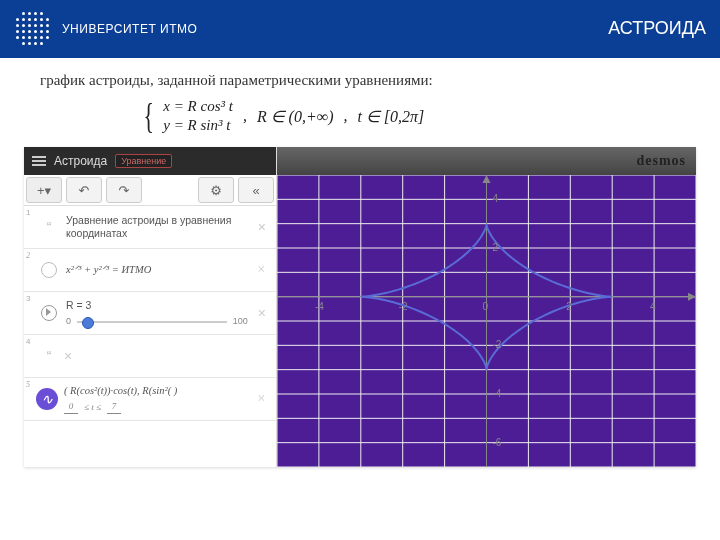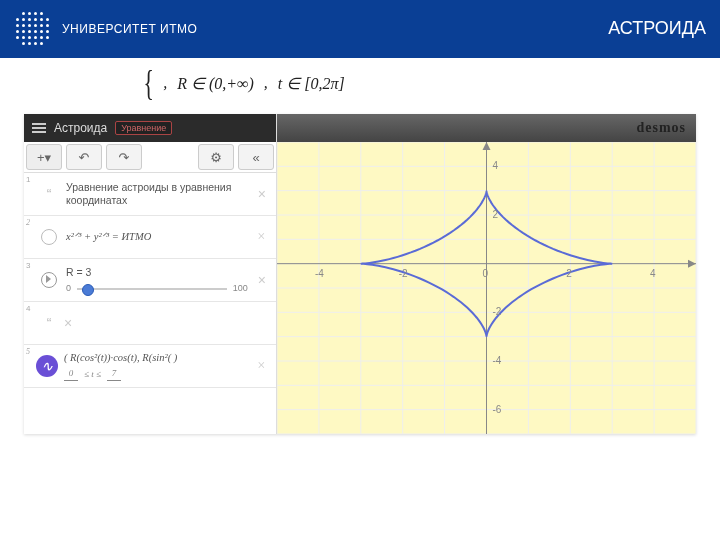--- a/index.html
+++ b/index.html
@@ -37,21 +37,21 @@
   .row .kind{width:22px;display:flex;align-items:center;justify-content:center;color:#bbb;font-size:14px;margin-left:8px}
   .row .body{flex:1;padding:0 6px;color:#555;font-size:10.5px;line-height:1.25}
   .row .x{color:#ccc;font-size:14px;padding:0 4px}
   .row.math{font-family:Georgia,'Times New Roman',serif;font-style:italic;font-size:13px}
   .slider{display:flex;align-items:center;gap:6px;margin-top:4px;font-size:9px;color:#888}
   .slider .track{flex:1;height:2px;background:#ccc;position:relative}
   .slider .knob{position:absolute;top:-4px;width:10px;height:10px;border-radius:50%;background:#4a7bd6;border:1px solid #2a5bb6}
   .wave{width:22px;height:22px;border-radius:50%;background:#6a4fd6;color:#fff;display:flex;align-items:center;justify-content:center;font-size:14px;margin-left:6px}
 
   
-  .graph{flex:1;position:relative;background:#fef9c3}
+  .graph{flex:1;position:relative;background:#4c1d95}
   .desmos-top{height:28px;background:linear-gradient(#666,#444);color:#222;display:flex;align-items:center;justify-content:flex-end;padding-right:10px;font-family:Georgia,serif;font-size:14px;letter-spacing:1px;font-weight:bold}
   .plot{position:absolute;top:28px;left:0;right:0;bottom:0}
   .tick{position:absolute;font-size:10px;color:#888}
 
 </style>
 </head>
 <body>
 <div id="stage">
 
 <div class="hdr">
@@ -90,22 +90,27 @@
           <span style="left: 20px; top: 32px;"></span>
           <span style="left: 26px; top: 32px;"></span>
         </div>
     <div class="brand-name">УНИВЕРСИТЕТ ИТМО</div>
   </div>
   <div class="hdr-right">
     <div class="title">АСТРОИДА</div>
   </div>
 </div>
 
+<div class="desc">график астроиды, заданной параметрическими уравнениями:</div>
 <div class="formula">
   <span class="brace">{</span>
+  <span class="pair">
+    <span>x = R cos³ t</span>
+    <span>y = R sin³ t</span>
+  </span>
   <span>, </span>
   <span>R ∈ (0,+∞)</span>
   <span>, </span>
   <span>t ∈ [0,2π]</span>
 </div>
 
 <div class="shot">
   <div class="sb">
     <div class="sb-top">
       <span class="burger"></span>

